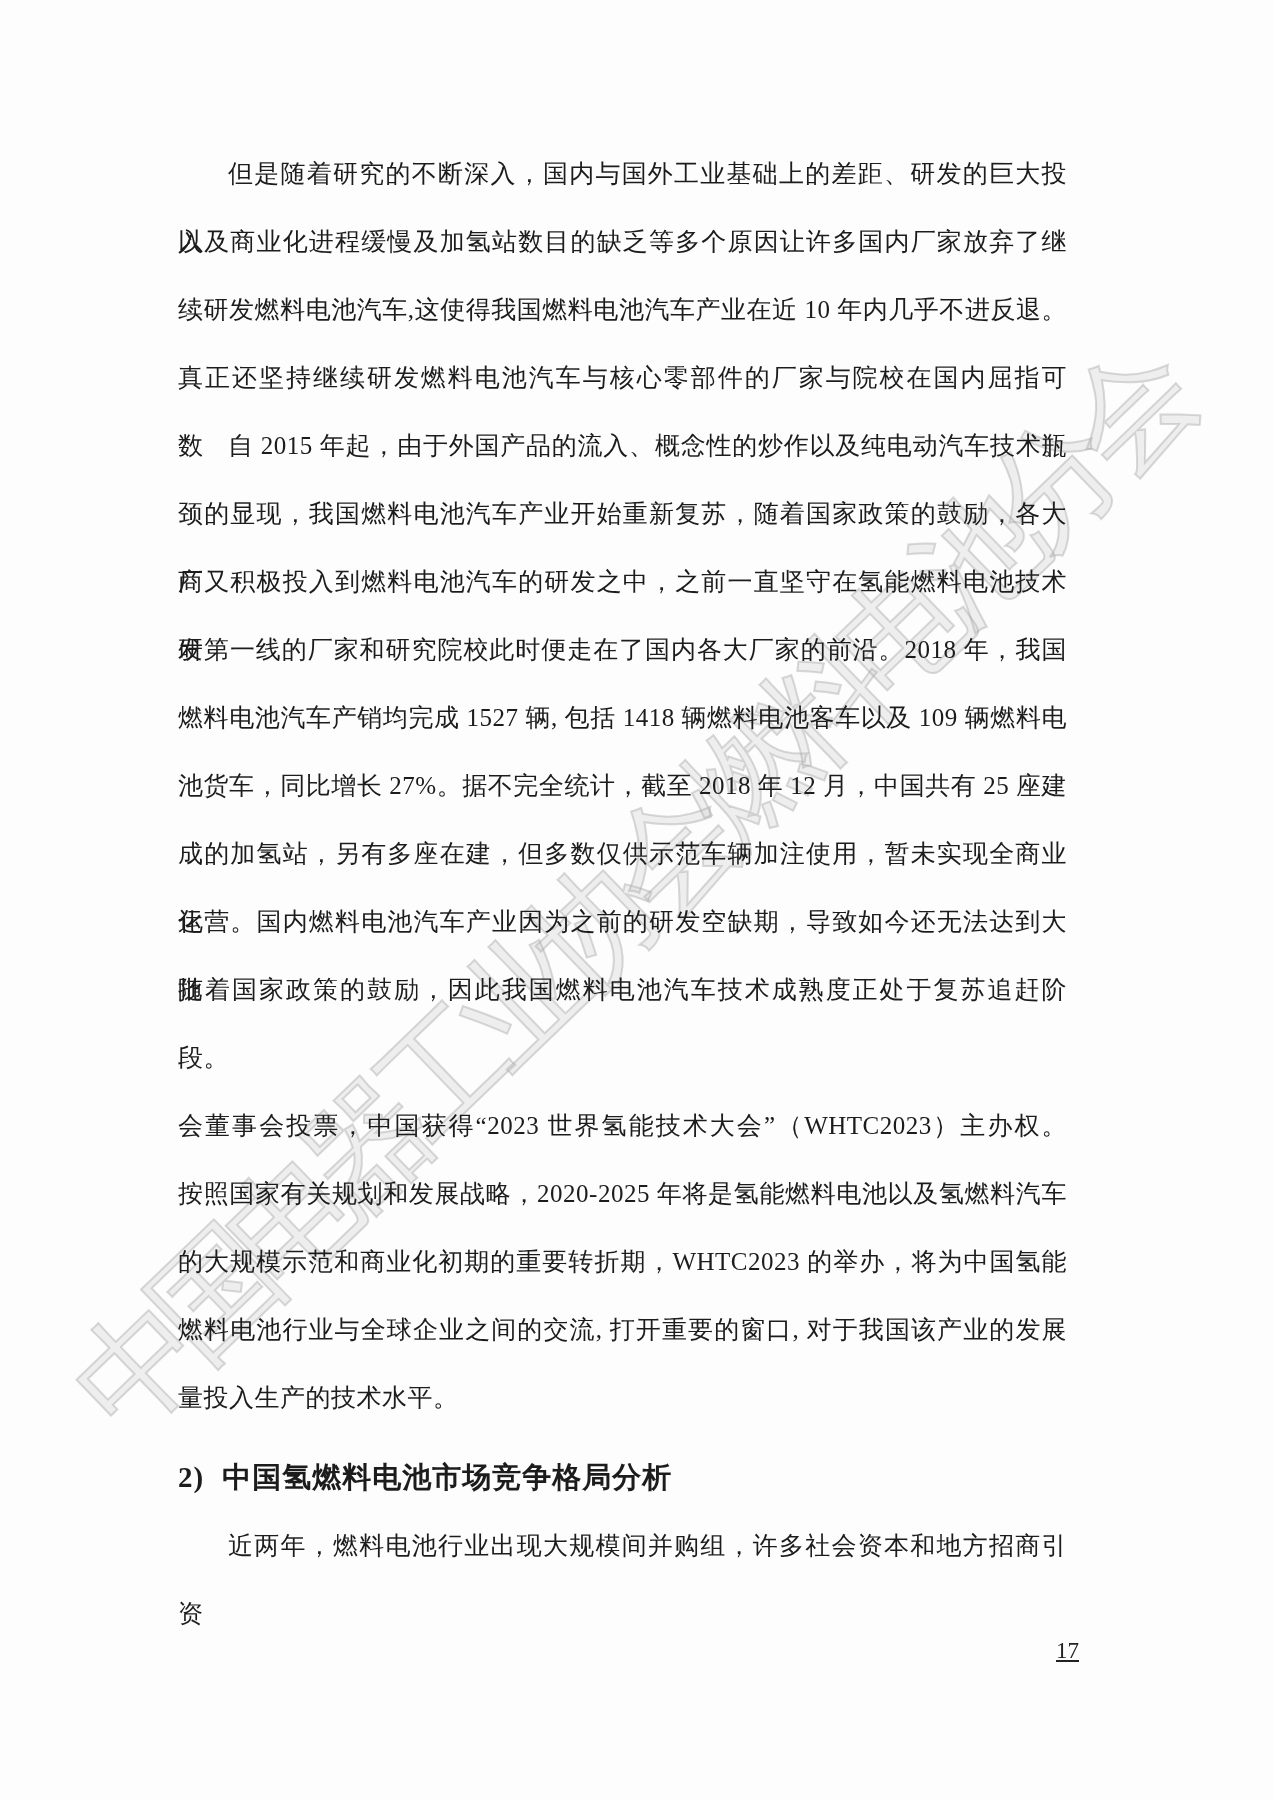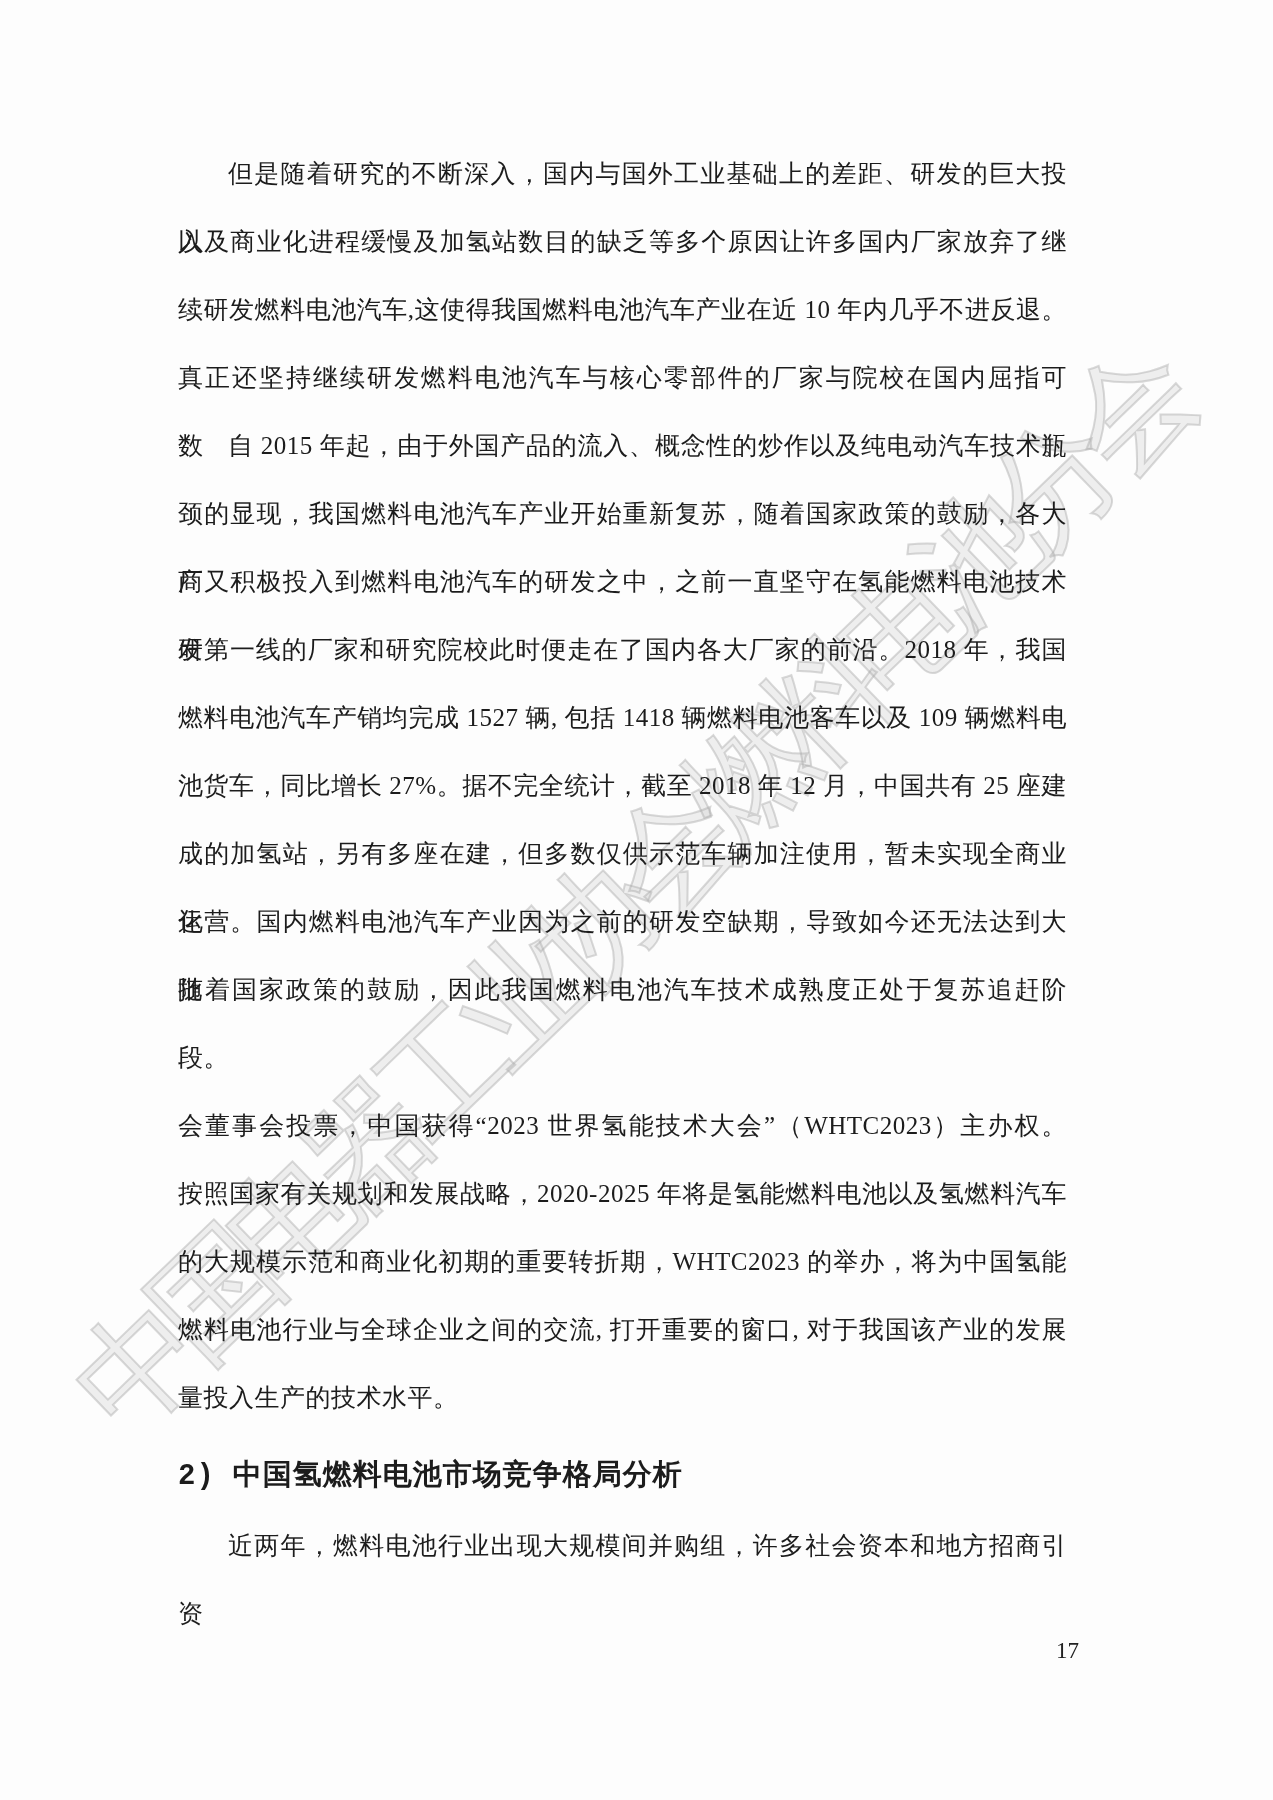--- a/index.html
+++ b/index.html
@@ -48,29 +48,29 @@
     text-align-last: left;
   }
   .line.indent { text-indent: 50px; }
   .heading {
     margin-top: 10px;
     height: 70px;
     line-height: 70px;
     font-weight: bold;
     font-size: 29px;
     letter-spacing: 1px;
-    font-family: Liberation Mono, monospace;
   }
   .heading-num { margin-right: 18px; }
   .page-number {
     position: absolute;
     left: 1056px;
     top: 1638px;
     font-size: 23px;
     color: #222;
+    text-decoration: underline;
   }
 </style>
 </head>
 <body>
 
 <div class="page">
   <div class="watermark">中国电器工业协会燃料电池分会</div>
 
   <div class="content" id="content">
       <div class="line indent">但是随着研究的不断深入，国内与国外工业基础上的差距、研发的巨大投入</div>

